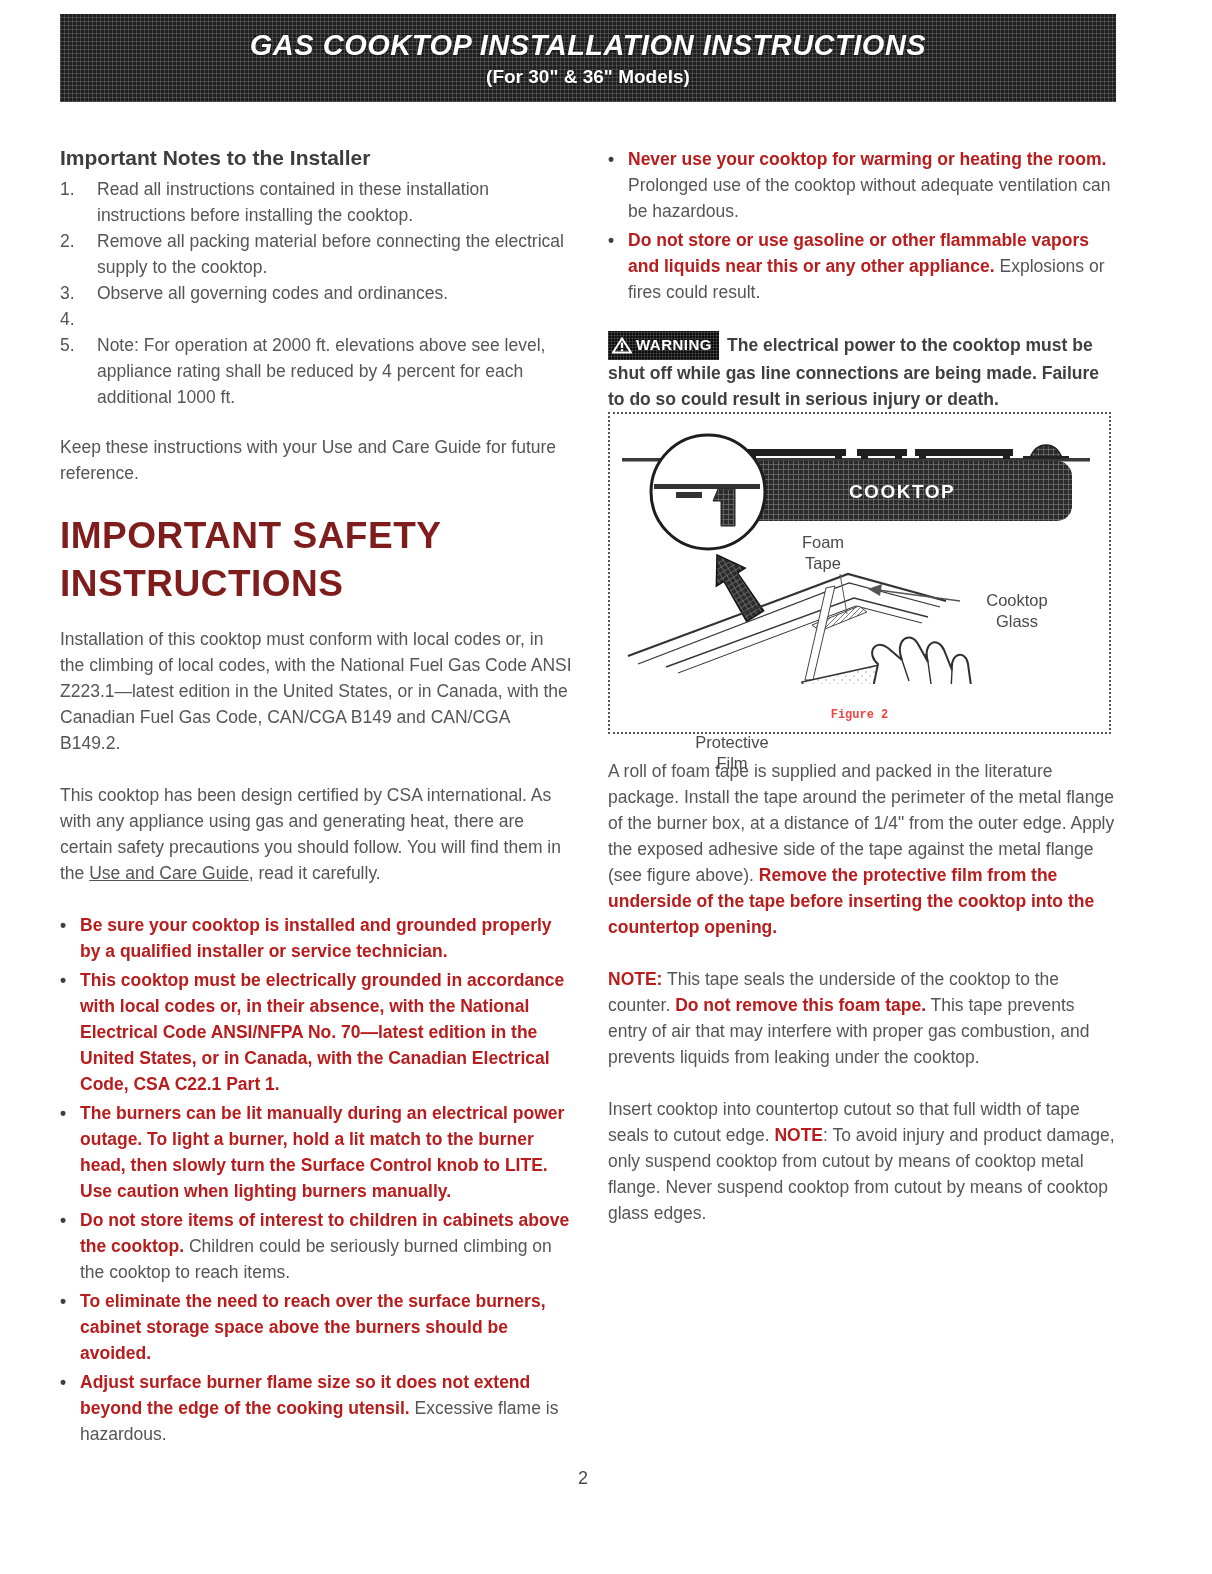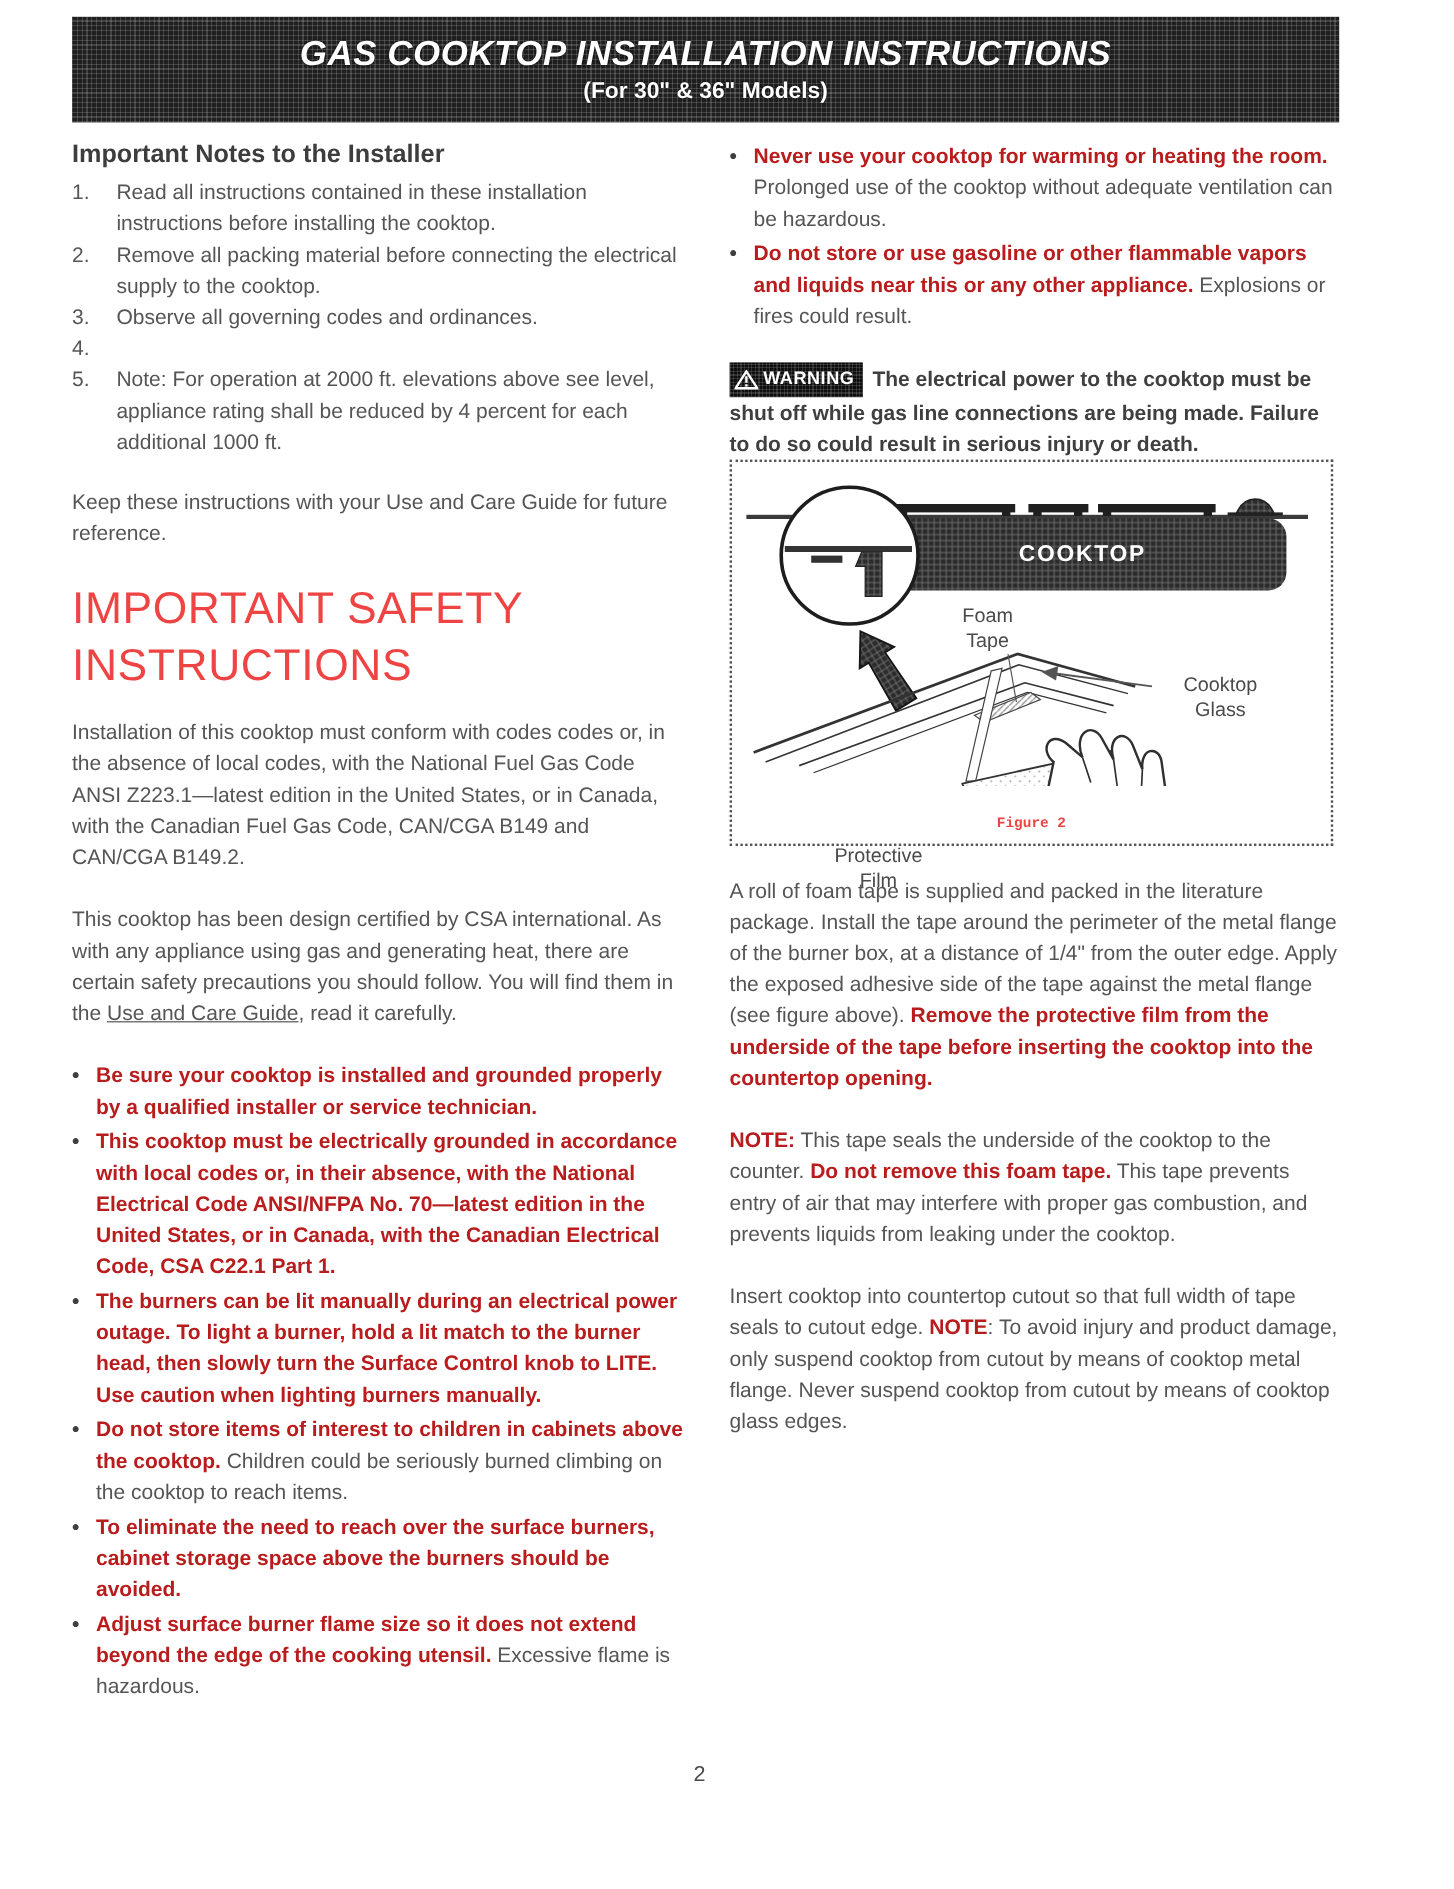--- a/index.html
+++ b/index.html
@@ -13,26 +13,26 @@
     background-image:
       repeating-linear-gradient(0deg, rgba(255,255,255,.16) 0 1px, transparent 1px 4px),
       repeating-linear-gradient(90deg, rgba(255,255,255,.16) 0 1px, transparent 1px 4px);
     display:flex; flex-direction:column; align-items:center; justify-content:center;
     gap:4px; }
   .banner .title { color:#fff; font-size:29px; font-weight:bold; letter-spacing:.5px;
     text-shadow:0 0 2px #000;font-style:italic; }
   .banner .subtitle { color:#fff; font-size:19px; font-weight:bold; text-shadow:0 0 2px #000; }
 
   
-  .cols { display:flex; gap:25px; margin-top:15px; width:1056px;justify-content:space-between; }
+  .cols { display:flex; gap:36px; margin-top:44px; width:1056px; }
   .col-left  { width:512px; }
   .col-right { width:508px; }
 
   h2.sec { font-size:21px; font-weight:bold; color:#3d3d3d; margin-bottom:6px; }
-  h1.big { font-size:37px; line-height:48px; font-weight:normal; color:#ef4444;
+  h1.big { font-size:37px; line-height:48px; font-weight:bold; color:#7f1d1d;
     margin:14px 0 18px 0; letter-spacing:.5px; }
   p.body { font-size:17.5px; line-height:26px; margin-bottom:26px; }
   .b { font-weight:bold; color:#b91c1c; }
   .u { text-decoration:underline; }
 
   ol.numlist { list-style:none; margin-bottom:24px; }
   ol.numlist li { display:flex; font-size:17.5px; line-height:26px; }
   ol.numlist .num { width:37px; flex:0 0 37px; }
 
   ul.bullets { list-style:none; }
@@ -96,21 +96,21 @@
         <li>
             <span class="num">5.</span>
             <span>Note: For operation at 2000 ft. elevations above see level, appliance rating shall be reduced by 4 percent for each additional 1000 ft.</span>
           </li>
       </ol>
 
       <p class="body">Keep these instructions with your Use and Care Guide for future reference.</p>
 
       <h1 class="big">IMPORTANT SAFETY INSTRUCTIONS</h1>
 
-      <p class="body">Installation of this cooktop must conform with codes codes or, in the absence of local codes, with the National Fuel Gas Code ANSI Z223.1—latest edition in the United States, or in Canada, with the Canadian Fuel Gas Code, CAN/CGA B149 and CAN/CGA B149.2.</p>
+      <p class="body">Installation of this cooktop must conform with local codes or, in the climbing of local codes, with the National Fuel Gas Code ANSI Z223.1—latest edition in the United States, or in Canada, with the Canadian Fuel Gas Code, CAN/CGA B149 and CAN/CGA B149.2.</p>
 
       <p class="body">
         <span>This cooktop has been design certified by CSA international. As with any appliance using gas and generating heat, there are certain safety precautions you should follow. You will find them in the </span><span class="u">Use and Care Guide</span><span>, read it carefully.</span>
       </p>
 
       <ul class="bullets">
         <li>
             <span class="dot">•</span>
             <span><span class="b">Be sure your cooktop is installed and grounded properly by a qualified installer or service technician.</span><span></span></span>
           </li>

